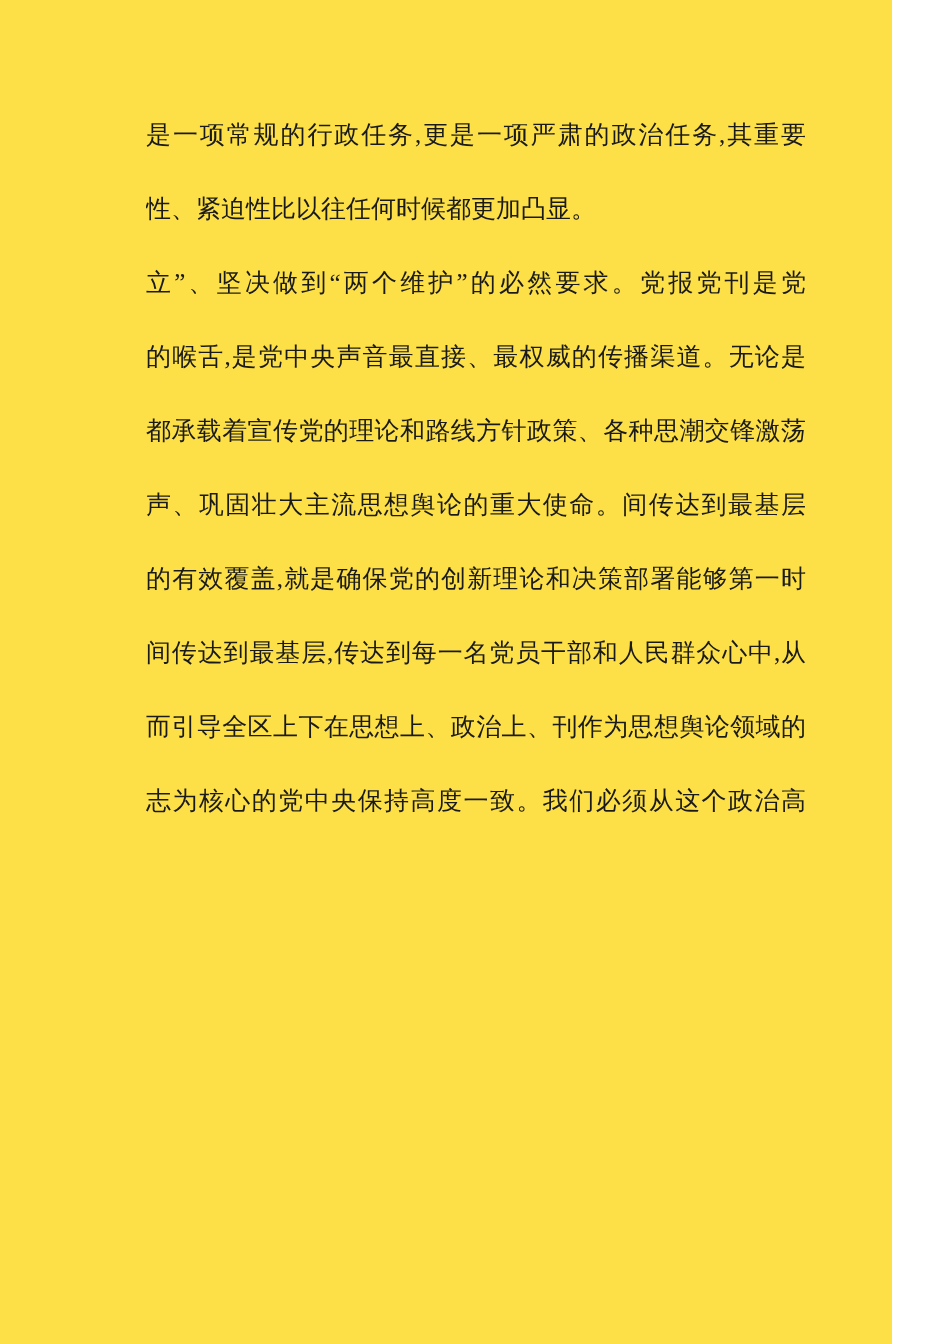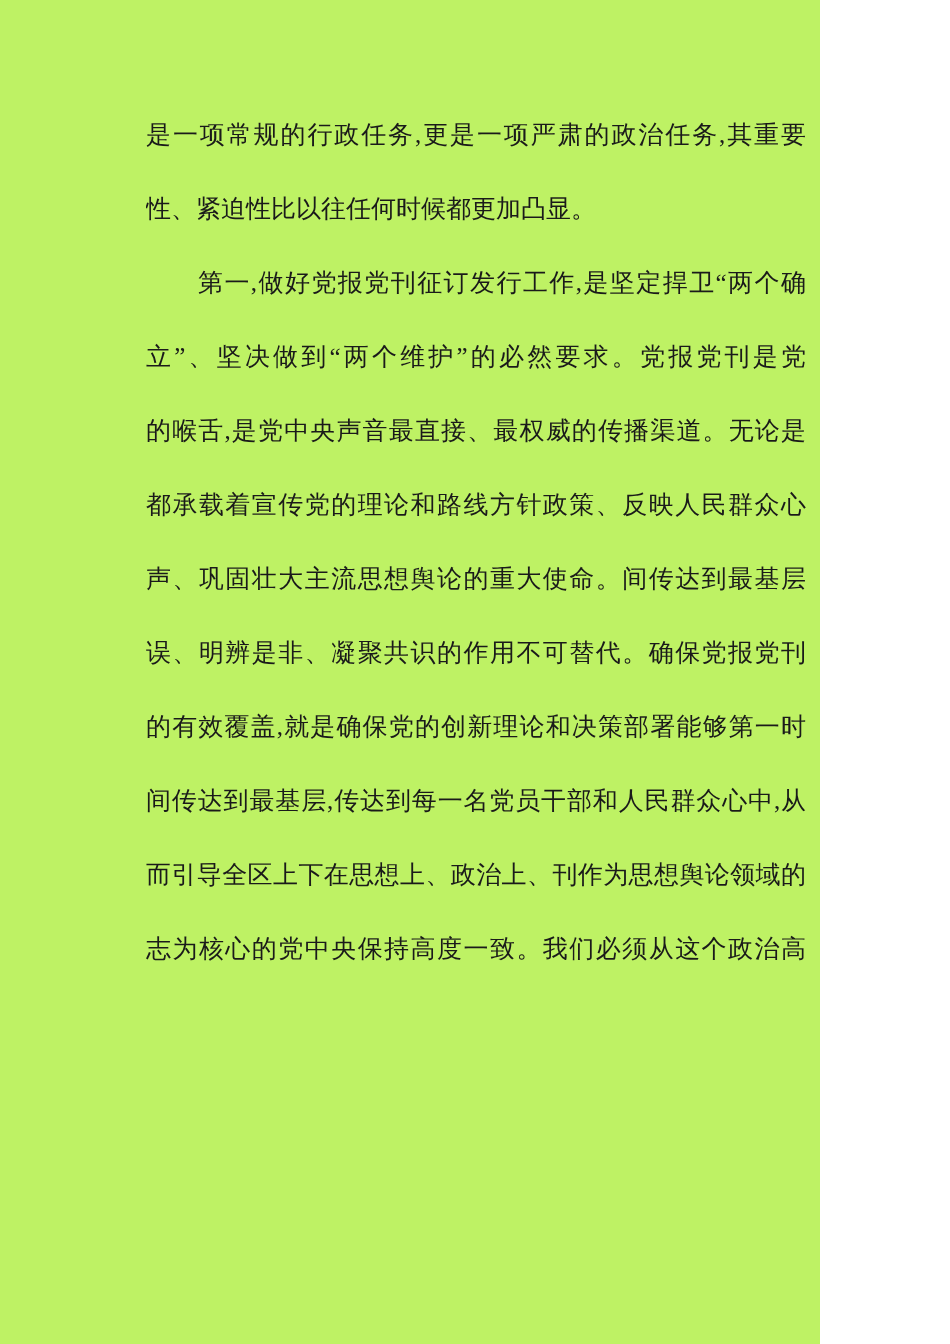--- a/index.html
+++ b/index.html
@@ -2,23 +2,23 @@
 <html><head>
 <meta charset="utf-8">
 <style>
   html, body {
     margin: 0;
     padding: 0;
     background: #ffffff;
   }
   .page {
     position: relative;
-    width: 820px;
+    width: 892px;
     height: 1344px;
-    background: #bef264;
+    background: #fde047;
     overflow: hidden;
   }
   .text-block {
     position: absolute;
     left: 146px;
     top: 98px;
     width: 660px;
     font-family: "Liberation Serif", "DejaVu Serif", serif;
     font-size: 25px;
     line-height: 74px;
@@ -48,25 +48,23 @@
 </head>
 <body>
 
 <div class="page">
   <div class="text-block" id="doc-body" style="color: rgb(26, 26, 26);">
       <div class="paragraph">
         <div class="line">是一项常规的行政任务,更是一项严肃的政治任务,其重要</div>
         <div class="line para-end">性、紧迫性比以往任何时候都更加凸显。</div>
       </div>
       <div class="paragraph">
-        <div class="line indent">第一,做好党报党刊征订发行工作,是坚定捍卫“两个确</div>
         <div class="line">立”、坚决做到“两个维护”的必然要求。党报党刊是党</div>
         <div class="line">的喉舌,是党中央声音最直接、最权威的传播渠道。无论是</div>
-        <div class="line">都承载着宣传党的理论和路线方针政策、反映人民群众心</div>
+        <div class="line">都承载着宣传党的理论和路线方针政策、各种思潮交锋激荡</div>
         <div class="line">声、巩固壮大主流思想舆论的重大使命。间传达到最基层</div>
-        <div class="line">误、明辨是非、凝聚共识的作用不可替代。确保党报党刊</div>
         <div class="line">的有效覆盖,就是确保党的创新理论和决策部署能够第一时</div>
         <div class="line">间传达到最基层,传达到每一名党员干部和人民群众心中,从</div>
         <div class="line">而引导全区上下在思想上、政治上、刊作为思想舆论领域的</div>
         <div class="line">志为核心的党中央保持高度一致。我们必须从这个政治高</div>
       </div>
     </div>
 </div>
 
 </body></html>

